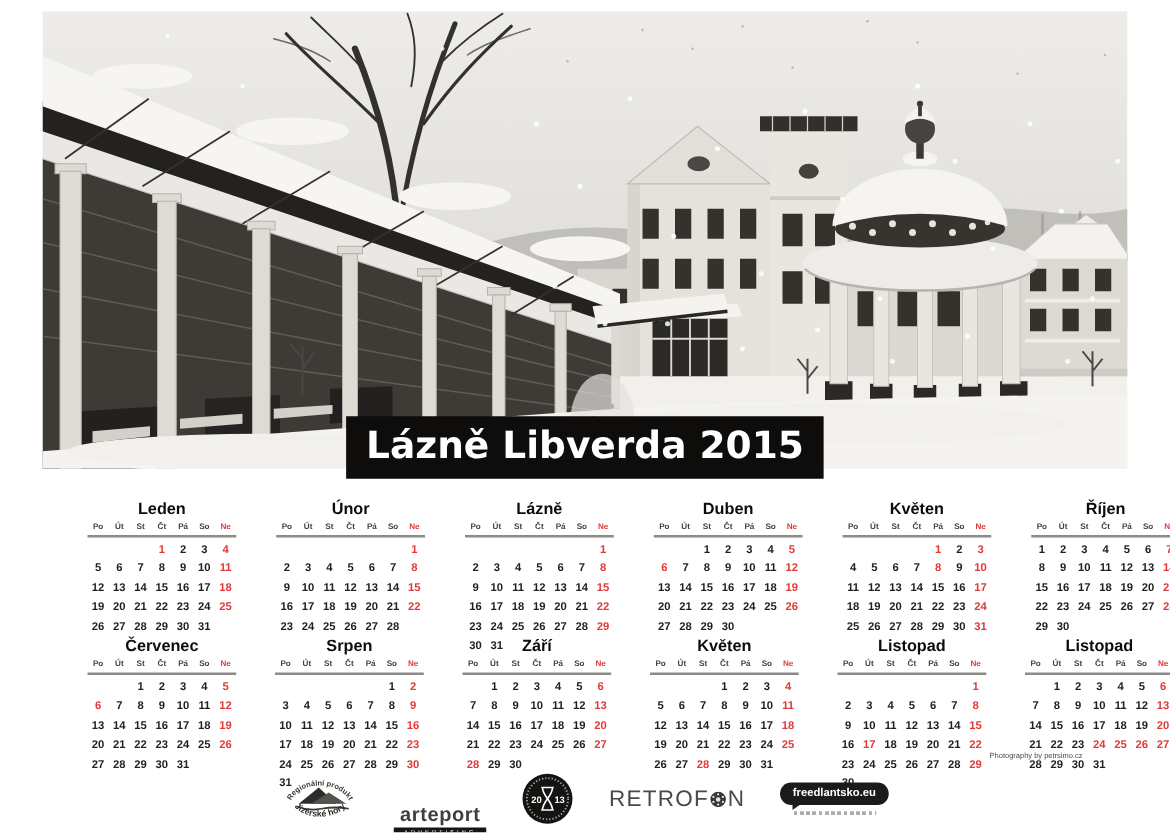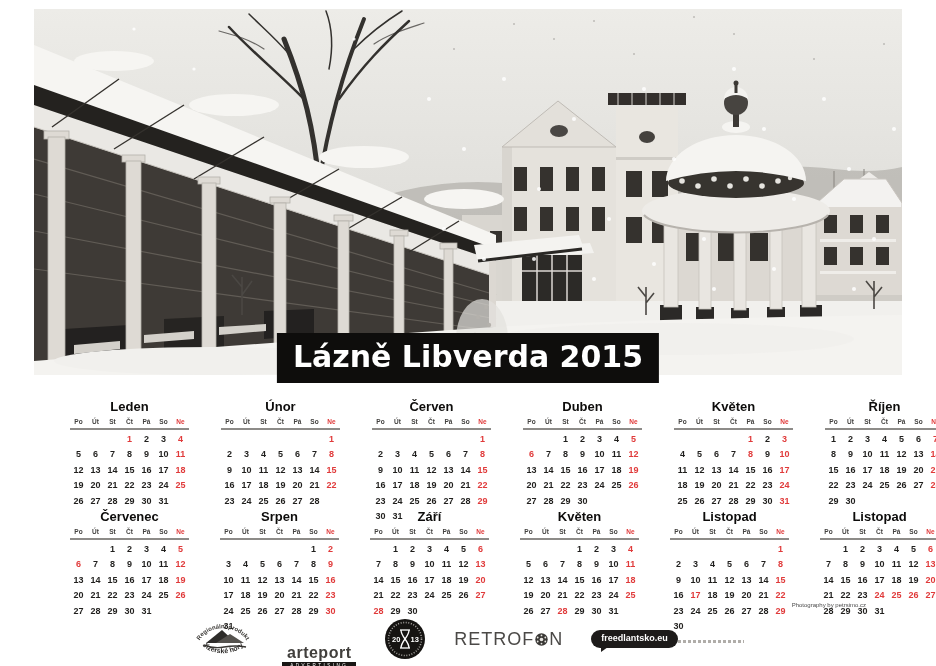--- a/index.html
+++ b/index.html
@@ -27,21 +27,21 @@
   
   .credit{position:absolute;top:602px;right:70px;font-size:6px;color:#4a4a4a;}
   .footer{position:absolute;top:616px;left:0;width:100%;height:46px;display:flex;
           justify-content:center;align-items:center;gap:28px;}
   .logo{display:flex;flex-direction:column;align-items:center;}
   .arteport-main{font-size:16px;font-weight:800;letter-spacing:.5px;color:#413f3c;line-height:16px;margin-top:36px;}
   .arteport-sub{margin-top:1px;background:#181614;color:#ffffff;font-size:4.5px;letter-spacing:2.5px;
                 line-height:8px;height:8px;padding:0 3px;width:68px;text-align:center;}
   .retrofon{display:flex;align-items:center;font-size:18px;font-weight:400;letter-spacing:1px;color:#4b4947;}
   .retrofon svg{margin:0 1px;}
-  .bubble-wrap{position:relative;display:flex;flex-direction:row;align-items:center;}
+  .bubble-wrap{position:relative;display:flex;flex-direction:column;align-items:center;}
   .bubble{position:relative;background:#1d1b1a;color:#ffffff;font-weight:700;font-size:9px;
           line-height:9px;padding:4px 10px 5px 10px;border-radius:10px;}
   .bubble:after{content:"";position:absolute;left:10px;bottom:-4px;width:0;height:0;
           border-top:5px solid #1d1b1a;border-right:7px solid transparent;}
   .bubble-sub{margin-top:5px;width:66px;height:3px;
           background:repeating-linear-gradient(90deg,#b0ada9 0 3px,transparent 3px 5px);}
 </style>
 </head>
 <body>
 
@@ -420,21 +420,21 @@
           <span class="dcell red">22</span>
           <span class="dcell">23</span>
           <span class="dcell">24</span>
           <span class="dcell">25</span>
           <span class="dcell">26</span>
           <span class="dcell">27</span>
           <span class="dcell">28</span>
         </div>
       </div>
       <div class="month">
-        <div class="mtitle">Červen</div>
+        <div class="mtitle">Lázně</div>
         <div class="mgrid">
           <span class="hcell">Po</span>
           <span class="hcell">Út</span>
           <span class="hcell">St</span>
           <span class="hcell">Čt</span>
           <span class="hcell">Pá</span>
           <span class="hcell">So</span>
           <span class="hcell red">Ne</span>
         </div>
         <div class="mrule"></div>

